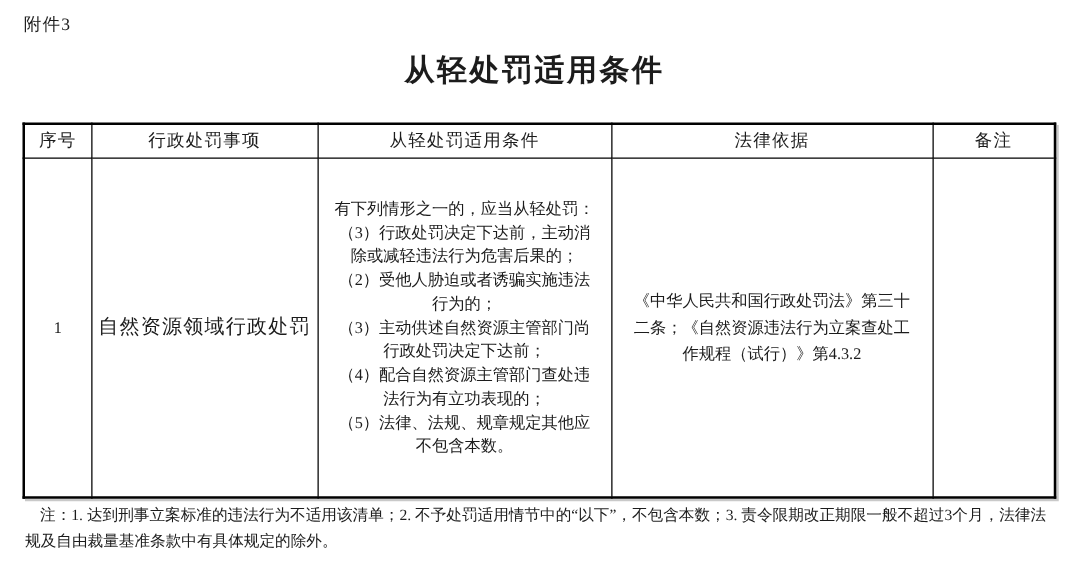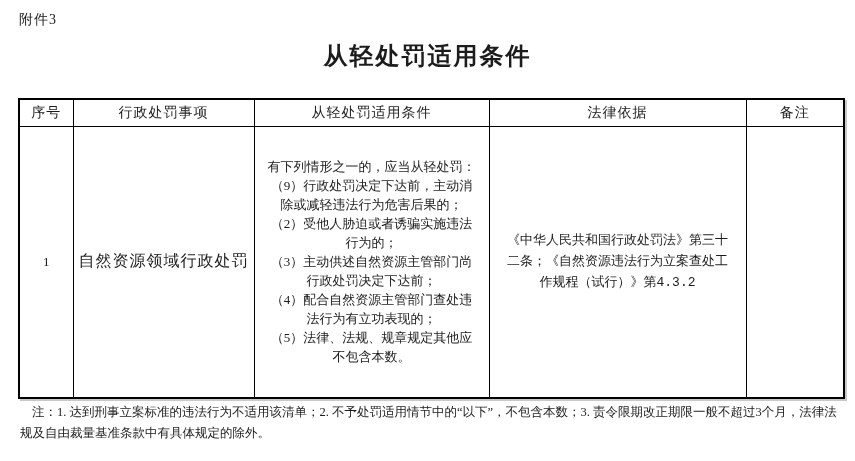--- a/index.html
+++ b/index.html
@@ -48,21 +48,21 @@
   }
   tr.header-row { height: 27px; margin-top: 48px; }
   tr.header-row th { font-size: 14px; letter-spacing: 1px; }
   tr.body-row { height: 272px; }
   td.cell-index { font-size: 13px; }
   td.cell-item { font-size: 16px; letter-spacing: 1px; }
   td.cell-conditions { font-size: 13px; }
   .lines-block { width: 100%; }
   .lines-block div { line-height: 19px; text-align: center; }
   td.cell-legal { font-size: 13px; }
-  td.cell-legal .lines-block div { line-height: 21px; font-family: Liberation Mono, monospace; }
+  td.cell-legal .lines-block div { line-height: 21px; }
   td.cell-remark { font-size: 13px; }
 
   .footnote {
     position: absolute;
     left: 20px; top: 402px;
     width: 824px;
     font-size: 12.5px;
     line-height: 21px;
     text-align: left;
     text-indent: 12px;
@@ -94,21 +94,21 @@
         <th>备注</th>
       </tr>
     </thead>
     <tbody>
       <tr class="body-row">
         <td class="cell-index">1</td>
         <td class="cell-item">自然资源领域行政处罚</td>
         <td class="cell-conditions">
           <div class="lines-block">
               <div>有下列情形之一的，应当从轻处罚：</div>
-              <div>（9）行政处罚决定下达前，主动消</div>
+              <div>（3）行政处罚决定下达前，主动消</div>
               <div>除或减轻违法行为危害后果的；</div>
               <div>（2）受他人胁迫或者诱骗实施违法</div>
               <div>行为的；</div>
               <div>（3）主动供述自然资源主管部门尚</div>
               <div>行政处罚决定下达前；</div>
               <div>（4）配合自然资源主管部门查处违</div>
               <div>法行为有立功表现的；</div>
               <div>（5）法律、法规、规章规定其他应</div>
               <div>不包含本数。</div>
             </div>

